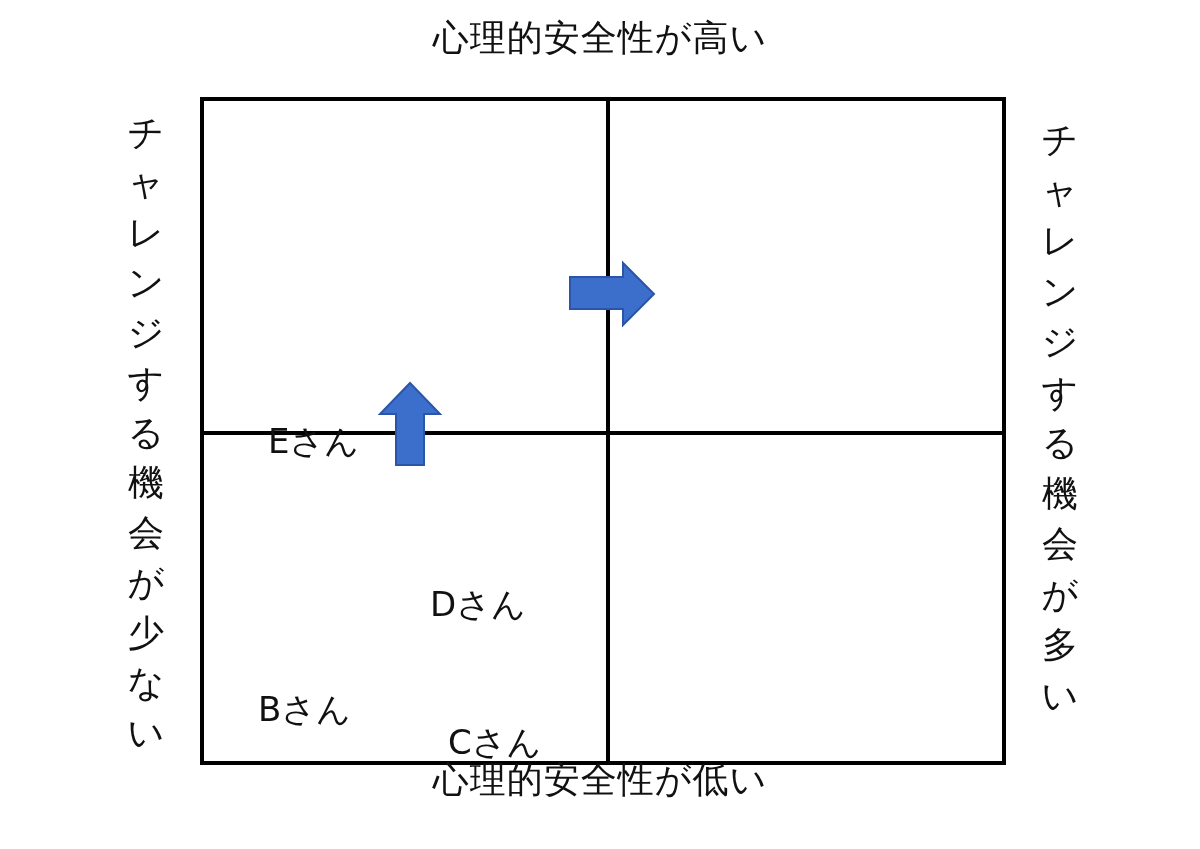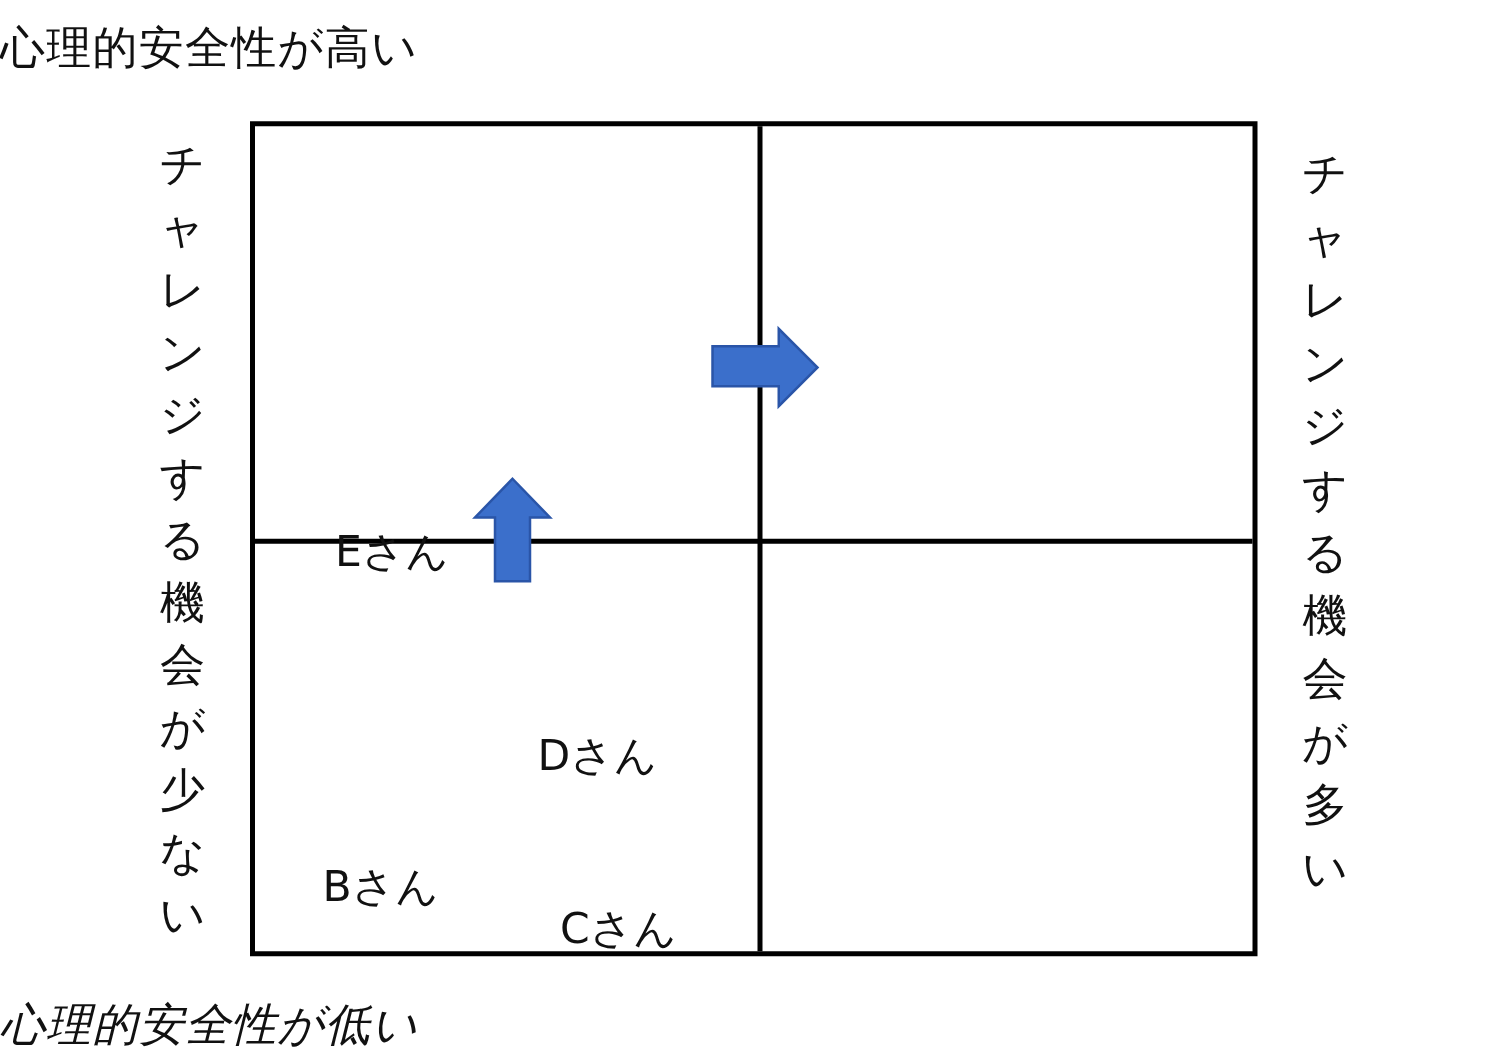--- a/index.html
+++ b/index.html
@@ -1,21 +1,21 @@
 <!DOCTYPE html>
 <html><head>
   <meta charset="utf-8">
   <style>
     html, body { margin: 0; padding: 0; background: #ffffff; }
     body { width: 1200px; height: 849px; position: relative; overflow: hidden;
            font-family: "DejaVu Sans", "Liberation Sans", sans-serif; color: #111; }
-    .title-h { position: absolute; left: 0; width: 1200px; 
+    .title-h { position: absolute; left: 0; width: 1200px; text-align: center;
                font-size: 36px; letter-spacing: 1px; }
     #top-label { top: 14px; }
-    #bottom-label { top: 796px; font-style: italic; }
+    #bottom-label { top: 756px; }
     .vlabel { position: absolute; width: 60px; font-size: 36px; line-height: 50px;
               text-align: center; }
     .vlabel span.ch { display: block; }
     #left-label { left: 116px; top: 108px; }
     #right-label { left: 1030px; top: 115px; line-height: 50.5px; }
     #grid { position: absolute; left: 200px; top: 97px; width: 806px; height: 668px;
             box-sizing: border-box; border: 4px solid #000; }
     .vline { position: absolute; left: 402px; top: 0; width: 4px; height: 100%; background: #000; }
     .hline { position: absolute; left: 0; top: 330px; width: 100%; height: 4px; background: #000; }
     .person { position: absolute; font-size: 34px; white-space: nowrap; margin-top: 47px; }

